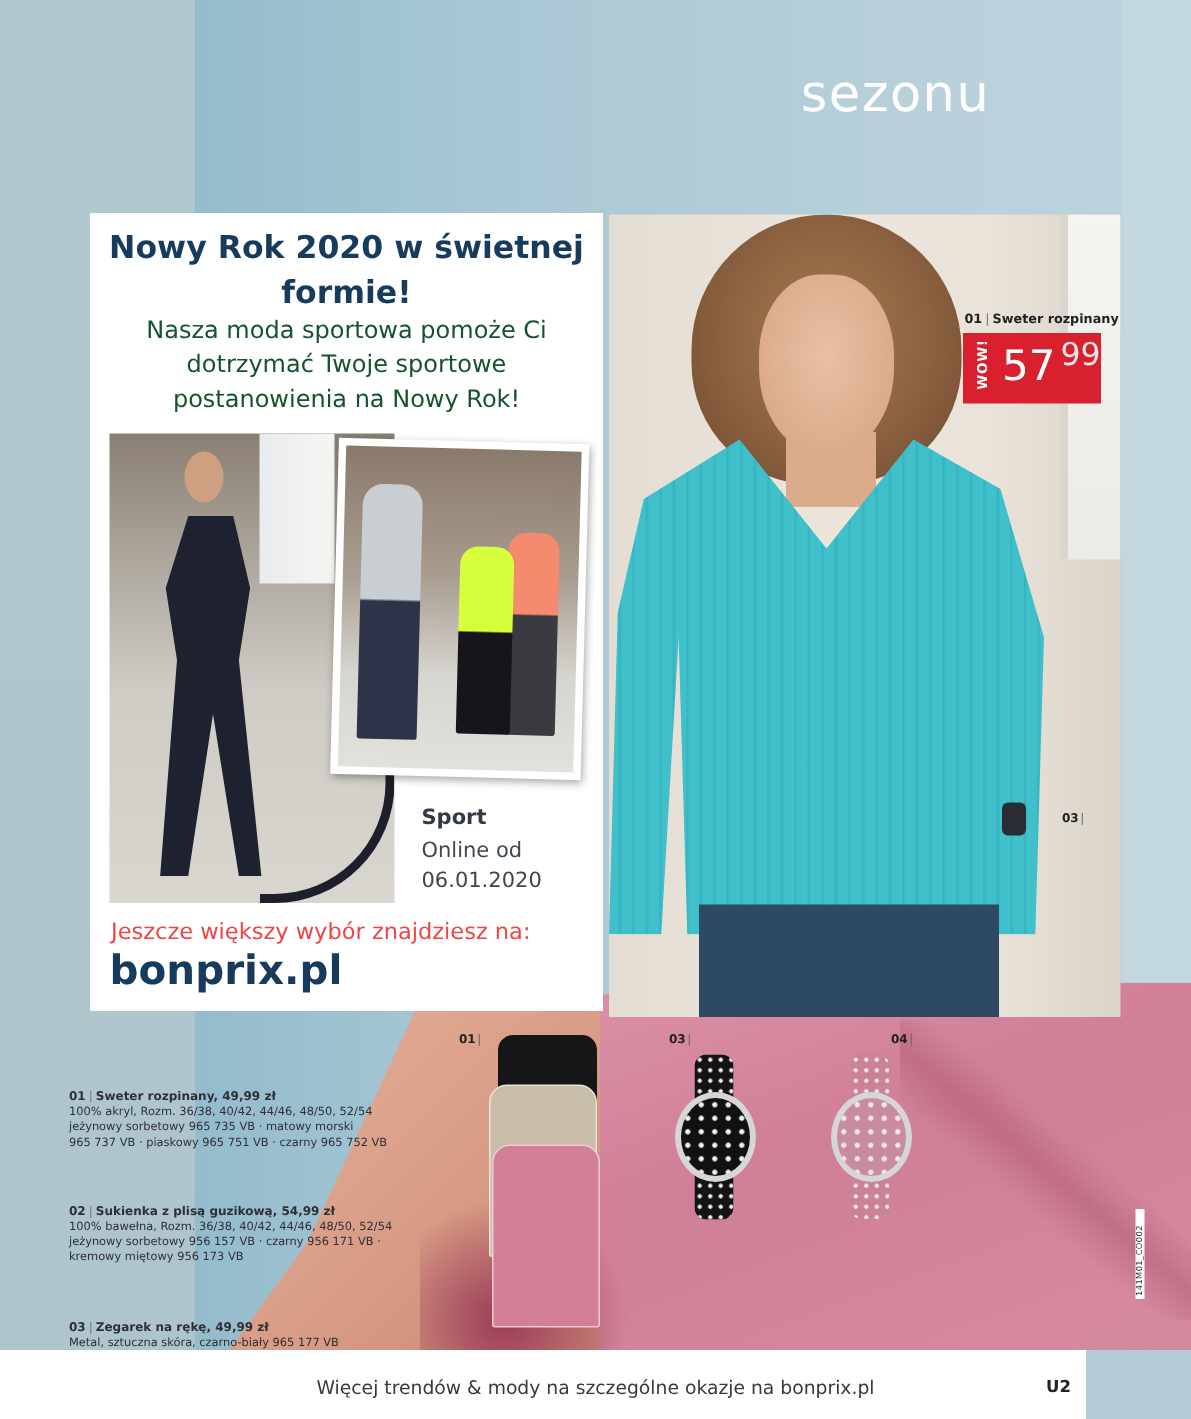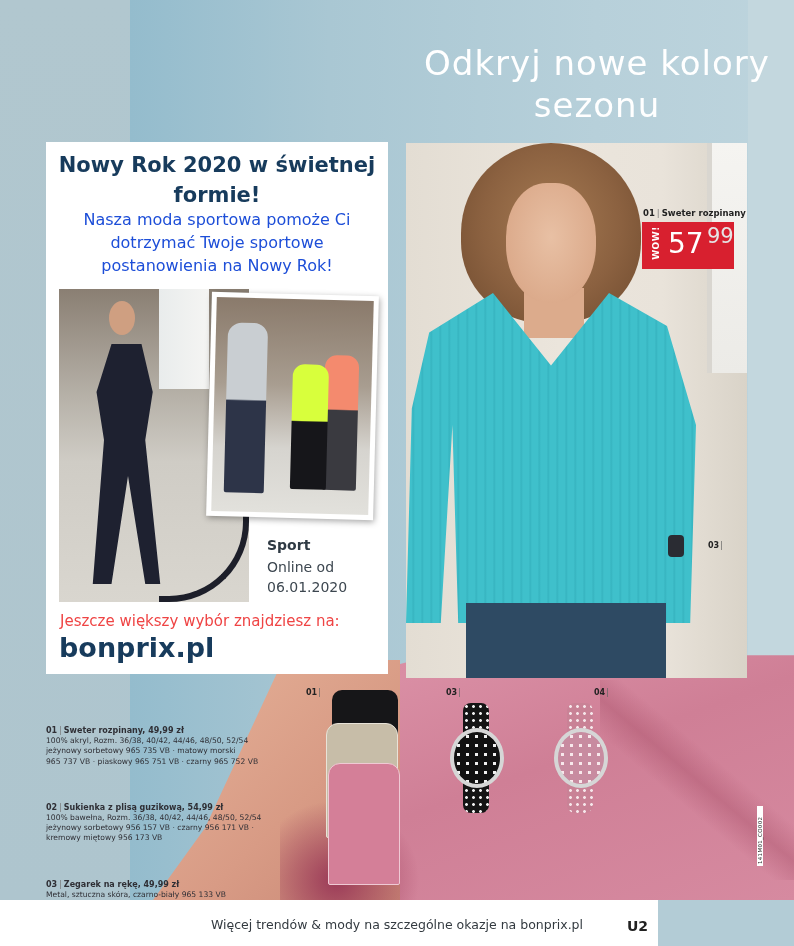--- a/index.html
+++ b/index.html
@@ -44,31 +44,31 @@
   
   .headline {
     position: absolute; left: 400px; top: 42px; width: 394px;
     text-align: center; color: #ffffff;
     font-size: 34px; line-height: 42px; letter-spacing: 1px;
     font-family: "DejaVu Sans", sans-serif;
   }
 
   
   .promo-card {
-    position: absolute; left: 46px; top: 142px; width: 342px; height: 532px;
+    position: absolute; left: 60px; top: 142px; width: 342px; height: 532px;
     background: #ffffff;
   }
   .promo-title {
     position: absolute; left: 0; top: 8px; width: 342px;
     text-align: center; color: #173b5c; font-weight: bold;
     font-size: 21px; line-height: 30px;
   }
   .promo-sub {
     position: absolute; left: 0; top: 66px; width: 342px;
-    text-align: center; color: #1d4ed8;
+    text-align: center; color: #14532d;
     font-size: 16px; line-height: 23px;
   }
   .photo-woman {
     position: absolute; left: 13px; top: 147px; width: 190px; height: 313px;
     background:
       linear-gradient(180deg, rgba(0,0,0,0) 55%, rgba(0,0,0,0) 100%),
       linear-gradient(180deg, #8a7f73 0%, #b7b2a9 35%, #cfccc5 55%, #d9d6cf 100%);
     overflow: hidden;
   }
   .photo-woman .window {
@@ -236,51 +236,50 @@
     position: absolute; left: 0; top: 25px; width: 54px; height: 60px;
     border-radius: 50%; border: 4px solid #d6d6d6;
   }
   .watch-black .strap { background: radial-gradient(circle, #eee 1.2px, transparent 1.6px) 0 0/7px 7px, #141414; }
   .watch-black .case { background: radial-gradient(circle, #f0f0f0 1.5px, transparent 2px) 0 0/9px 9px, #111; }
   .watch-pink .strap { background: radial-gradient(circle, #f6e6ea 1.2px, transparent 1.6px) 0 0/7px 7px, #c98296; }
   .watch-pink .case { background: radial-gradient(circle, #f8e8ec 1.5px, transparent 2px) 0 0/9px 9px, #c88ba0; }
 
   
   .footer {
-    position: absolute; left: 0; top: 900px; width: 658px; height: 46px;
+    position: absolute; left: 0; top: 900px; width: 724px; height: 46px;
     background: #ffffff;
   }
   .footer-text {
     position: absolute; left: 0; top: 17px; width: 794px;
     text-align: center; color: #333a40; font-size: 12.5px;
   }
   .page-num {
     position: absolute; right: 10px; top: 18px;
-    font-size: 14px; font-weight: bold; color: #222;
+    font-size: 11px; font-weight: bold; color: #222;
   }
   .code-vertical {
     position: absolute; left: 757px; top: 866px; width: 60px;
     transform: rotate(-90deg); transform-origin: left top;
     font-size: 5.5px; color: #333; letter-spacing: 0.3px;
     background: #fff; padding: 0 2px;
   }
 </style>
 </head>
 <body>
 
 <div class="bg-left-wall"></div>
 <div class="bg-main-wall"></div>
 <div class="bg-right-strip"></div>
 <div class="bg-pink-fabric"></div>
 <div class="bg-pink-fold"></div>
 <div class="bg-skin"></div>
 <div class="bg-dark-fold"></div>
 
 <div class="headline">
-  <div>Odkryj nowe kolory</div>
   <div>sezonu</div>
 </div>
 
 <div class="promo-card">
   <div class="promo-title">
     <div>Nowy Rok 2020 w świetnej</div>
     <div>formie!</div>
   </div>
   <div class="promo-sub">
     <div>Nasza moda sportowa pomoże Ci</div>
@@ -342,21 +341,21 @@
     <div>965 737 VB · piaskowy  965 751 VB · czarny  965 752 VB</div>
   </div>
   <div class="desc-item">
     <div class="head"><span>02</span><span class="sep">|</span><span>Sukienka z plisą guzikową, 54,99 zł</span></div>
     <div>100% bawełna, Rozm.  36/38, 40/42, 44/46, 48/50, 52/54</div>
     <div>jeżynowy sorbetowy  956 157 VB · czarny  956 171 VB ·</div>
     <div>kremowy miętowy  956 173 VB</div>
   </div>
   <div class="desc-item">
     <div class="head"><span>03</span><span class="sep">|</span><span>Zegarek na rękę, 49,99 zł</span></div>
-    <div>Metal, sztuczna skóra, czarno-biały  965 133 VB</div>
+    <div>Metal, sztuczna skóra, czarno-biały  965 177 VB</div>
   </div>
 </div>
 
 <div class="prod-label" style="left:306px; top:688px;">
   <span>01</span><span class="sep">|</span>
 </div>
 <div class="cardigan-stack">
   <div class="c-black"></div>
   <div class="c-beige"></div>
   <div class="c-pink"></div>

